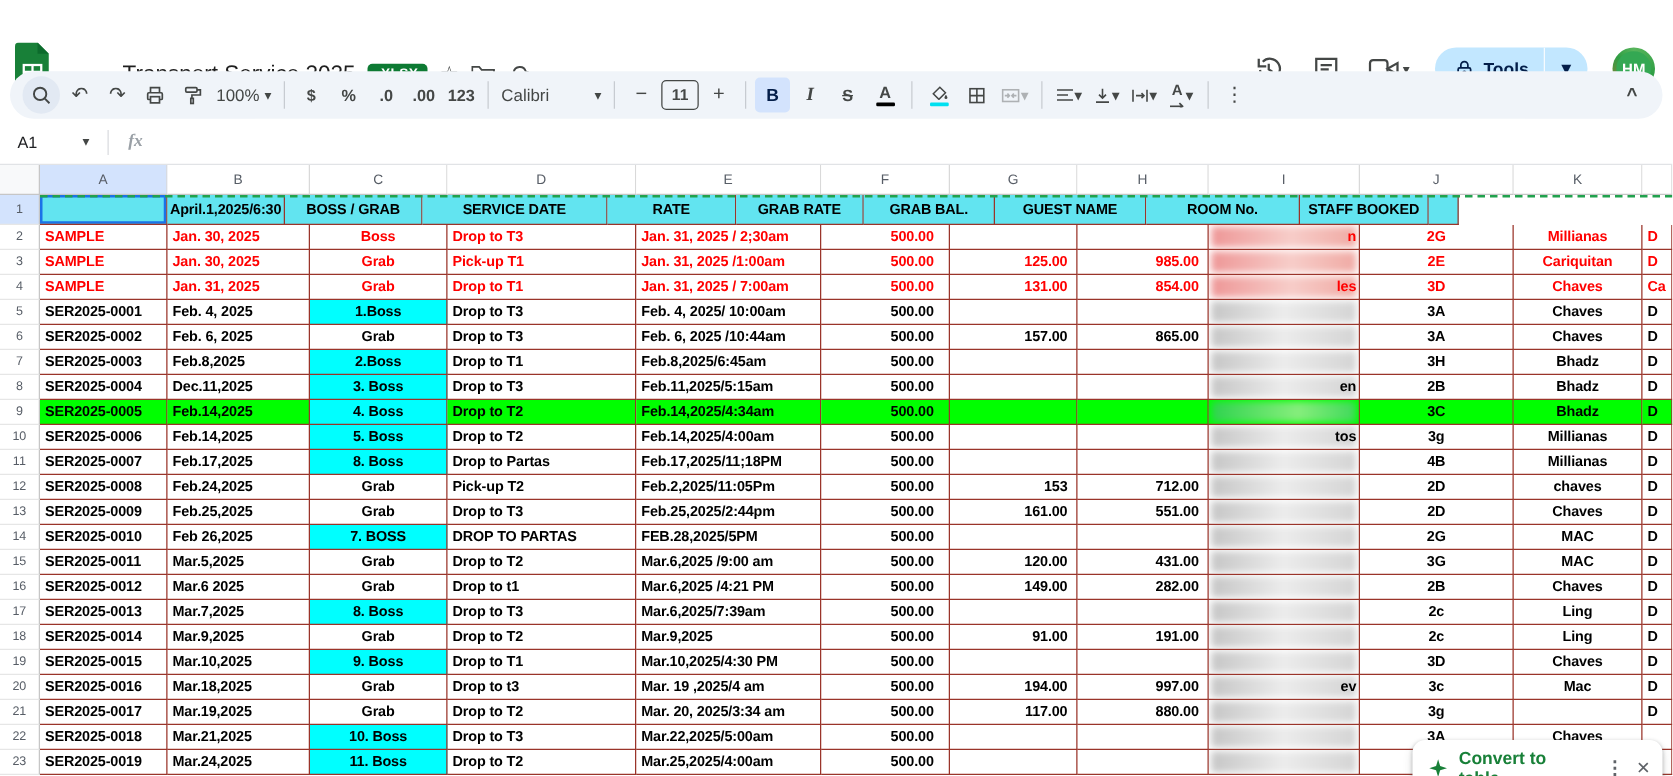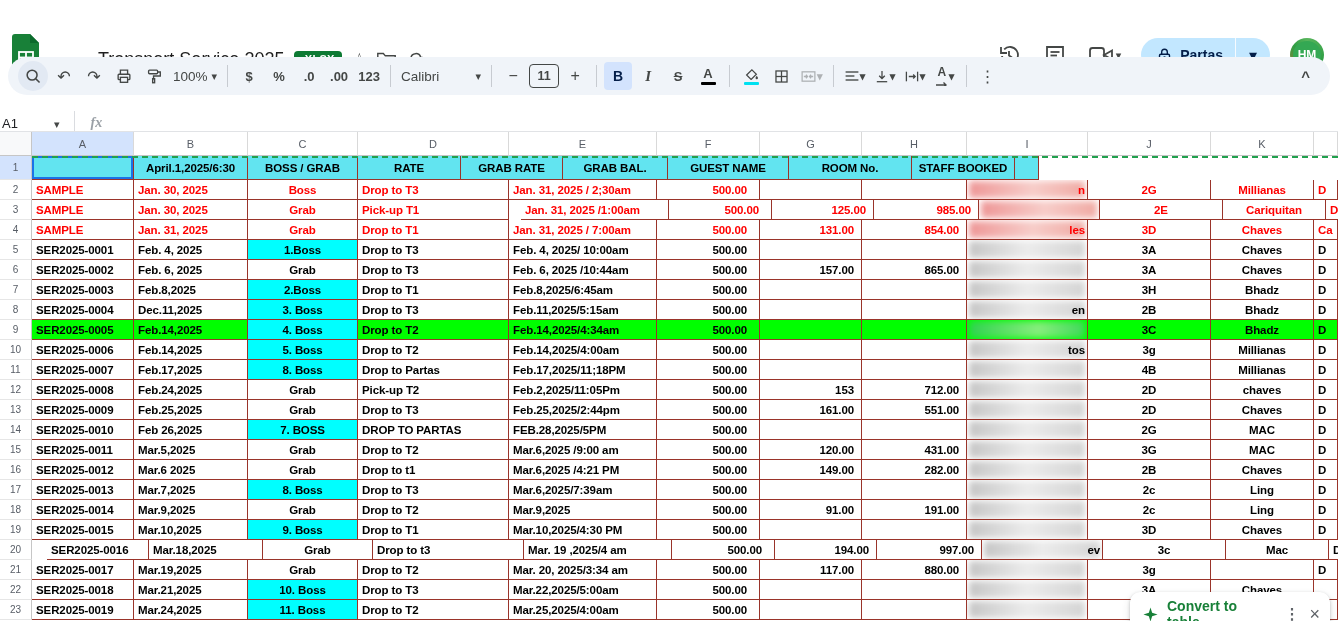--- a/index.html
+++ b/index.html
@@ -40,21 +40,21 @@
   .tb-btn.active-b{background:#d3e3fd;color:#041e49;font-weight:700;font-size:14px;}
   .tb-btn.italic{font-style:italic;font-family:"Liberation Serif",serif;font-size:15px;}
   .tb-btn.strike{text-decoration:line-through;}
   .stack{display:flex;flex-direction:column;align-items:center;line-height:1;gap:2px;}
   .underbar{width:15px;height:3px;background:#000;border-radius:1px;}
   .underbar.cyan{background:#00e0f0;}
   .muted{opacity:.38;}
   .tb-collapse{margin-left:auto;font-size:15px;font-weight:700;color:#444746;cursor:pointer;padding-right:10px;}
 
   
-  .formula-bar{position:absolute;top:96px;left:0;right:0;height:36px;background:#fff;border-bottom:1px solid #e1e3e6;display:flex;align-items:flex-end;padding-left:2px;box-sizing:border-box;}
+  .formula-bar{position:absolute;top:96px;left:0;right:0;height:36px;background:#fff;border-bottom:1px solid #e1e3e6;display:flex;align-items:center;padding-left:14px;box-sizing:border-box;}
   .name-box{width:52px;font-size:13px;color:#202124;}
   .fdiv{width:1px;height:20px;background:#dadce0;margin:0 10px 0 14px;}
   .fx{font-family:"Liberation Serif",serif;font-style:italic;color:#9aa0a6;font-size:14px;font-weight:700;margin-left:6px;}
   .formula-input{flex:1;height:100%;}
 
   
   .sheet{position:absolute;top:132px;left:0;right:0;bottom:0;background:#fff;overflow:hidden;}
   .colrow{display:flex;height:24px;box-sizing:border-box;}
   .corner{width:32px;flex:0 0 auto;background:#f8f9fa;border-right:1px solid #c6c6c6;border-bottom:1px solid #c6c6c6;box-sizing:border-box;}
   .collet{flex:0 0 auto;display:flex;align-items:center;justify-content:center;font-size:11px;color:#575d66;background:#fff;border-right:1px solid #d9d9d9;border-bottom:1px solid #c6c6c6;box-sizing:border-box;cursor:pointer;}
@@ -145,21 +145,21 @@
           </svg>
         <span class="caret">▾</span>
       </span>
       <div class="share">
         <div class="share-main">
           <svg width="15" height="17" viewBox="0 0 24 26" fill="none" stroke="#041e49" stroke-width="2.2">
               <rect x="4" y="11" width="16" height="12" rx="2"></rect>
               <path d="M7.5 11V7.5a4.5 4.5 0 0 1 9 0V11"></path>
               <circle cx="12" cy="17" r="1.6" fill="#041e49"></circle>
             </svg>
-          <span>Partas</span>
+          <span>Tools</span>
         </div>
         <div class="share-div"></div>
         <div class="share-caret">▾</div>
       </div>
       <div class="avatar">
         <div class="avatar-inner">HM</div>
       </div>
     </div>
   </header>
 
@@ -298,22 +298,23 @@
           <div class="collet" style="width: 102px;">G</div>
           <div class="collet" style="width: 105px;">H</div>
           <div class="collet" style="width: 121px;">I</div>
           <div class="collet" style="width: 123px;">J</div>
           <div class="collet" style="width: 103px;">K</div>
           <div class="collet" style="width: 24px;"></div>
         </div>
         <div class="grow r1">
           <div class="gut sel">1</div>
           <div class="cell hdr selcell" style="width: 102px;"></div>
-          <div class="cell hdr" style="width: 114px;">April.1,2025/6:30</div>
+          <div class="cell hdr" style="width: 94px;">April.1,2025/6:30</div>
           <div class="cell hdr" style="width: 110px;">BOSS / GRAB</div>
+          <div class="cell hdr" style="width: 148px;">SERVICE DATE</div>
           <div class="cell hdr" style="width: 103px;">RATE</div>
           <div class="cell hdr" style="width: 102px;">GRAB RATE</div>
           <div class="cell hdr" style="width: 105px;">GRAB BAL.</div>
           <div class="cell hdr" style="width: 121px;">GUEST NAME</div>
           <div class="cell hdr" style="width: 123px;">ROOM No.</div>
           <div class="cell hdr" style="width: 103px;">STAFF BOOKED</div>
           <div class="cell hdr" style="width: 24px;"></div>
         </div>
         <div class="grow row-sample">
           <div class="gut">2</div>
@@ -332,21 +333,21 @@
           <div class="cell ac" style="width: 123px;">2G</div>
           <div class="cell ac" style="width: 103px;">Millianas</div>
           <div class="cell al" style="width: 24px;">D</div>
         </div>
         <div class="grow row-sample">
           <div class="gut">3</div>
           <div class="cell al" style="width: 102px;">SAMPLE</div>
           <div class="cell al" style="width: 114px;">Jan. 30, 2025</div>
           <div class="cell ac" style="width: 110px;">Grab</div>
           <div class="cell al" style="width: 151px;">Pick-up T1</div>
-          <div class="cell al" style="width: 148px; margin-left: 12px;">Jan. 31, 2025 /1:00am</div>
+          <div class="cell al" style="width: 148px;">Jan. 31, 2025 /1:00am</div>
           <div class="cell ar pr12" style="width: 103px;">500.00</div>
           <div class="cell ar pr6" style="width: 102px;">125.00</div>
           <div class="cell ar pr6" style="width: 105px;">985.00</div>
           <div class="cell al" style="width: 121px;">
             <div class="blurbox blur-red"></div>
           </div>
           <div class="cell ac" style="width: 123px;">2E</div>
           <div class="cell ac" style="width: 103px;">Cariquitan</div>
           <div class="cell al" style="width: 24px;">D</div>
         </div>
@@ -620,21 +621,21 @@
           <div class="cell ar pr6" style="width: 105px;"></div>
           <div class="cell al" style="width: 121px;">
             <div class="blurbox blur-gray"></div>
           </div>
           <div class="cell ac" style="width: 123px;">3D</div>
           <div class="cell ac" style="width: 103px;">Chaves</div>
           <div class="cell al" style="width: 24px;">D</div>
         </div>
         <div class="grow">
           <div class="gut">20</div>
-          <div class="cell al" style="width: 102px; margin-left: 15px;">SER2025-0016</div>
+          <div class="cell al" style="width: 102px;">SER2025-0016</div>
           <div class="cell al" style="width: 114px;">Mar.18,2025</div>
           <div class="cell ac" style="width: 110px;">Grab</div>
           <div class="cell al" style="width: 151px;">Drop to t3</div>
           <div class="cell al" style="width: 148px;">Mar. 19 ,2025/4 am</div>
           <div class="cell ar pr12" style="width: 103px;">500.00</div>
           <div class="cell ar pr6" style="width: 102px;">194.00</div>
           <div class="cell ar pr6" style="width: 105px;">997.00</div>
           <div class="cell al" style="width: 121px;">
             <div class="blurbox blur-gray"></div>
             <span class="sfx">ev</span>

